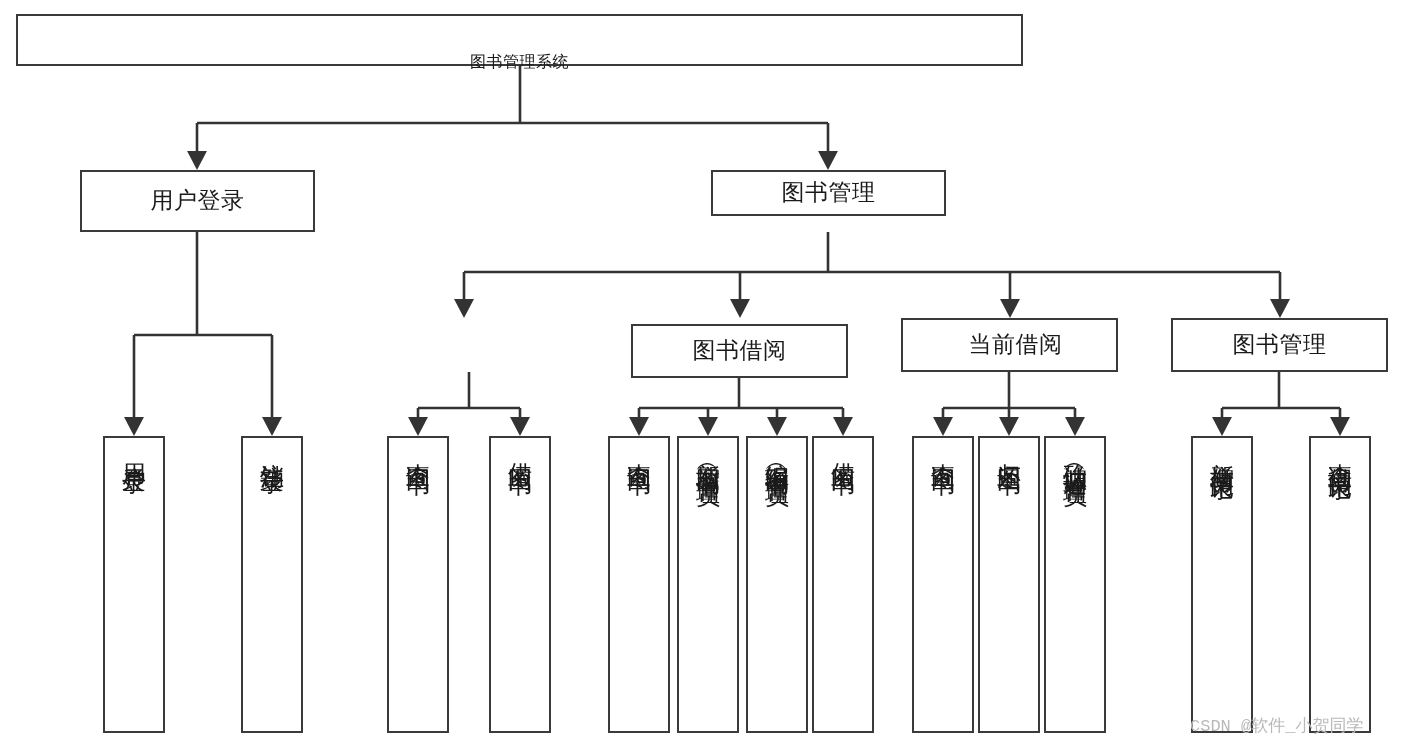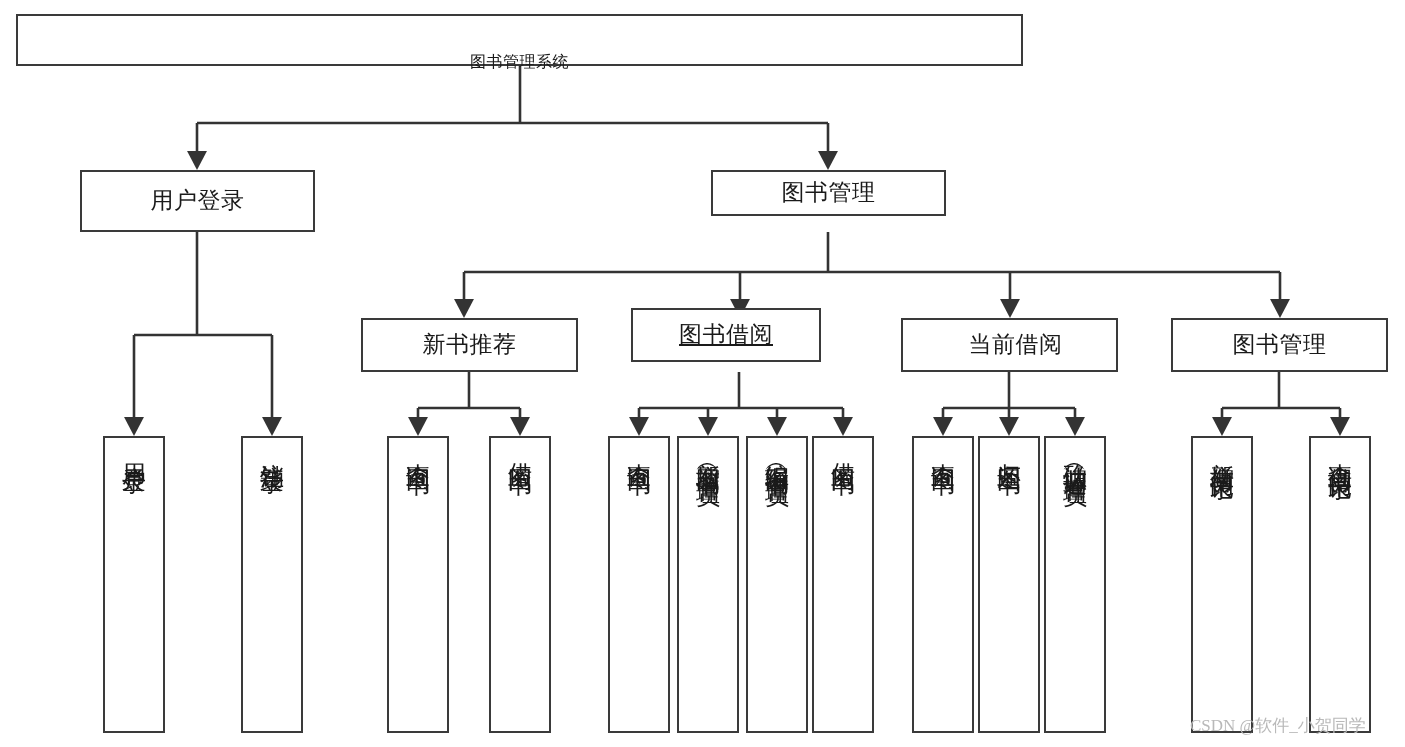--- a/index.html
+++ b/index.html
@@ -66,21 +66,21 @@
     white-space: nowrap;
   }
   .watermark {
     position: absolute;
     left: 1190px;
     top: 714px;
     font-size: 17px;
     color: #b9b9b9;
     white-space: nowrap;
     z-index: 5;
-    font-family: Liberation Serif, serif;
+    font-family: Liberation Mono, monospace;
   }
 </style>
 </head>
 <body>
 
 <div id="canvas">
 
   <svg id="edges" viewBox="0 0 1405 747" xmlns="http://www.w3.org/2000/svg">
     <defs>
       <marker id="arrowhead" markerWidth="9" markerHeight="9" refX="3.6" refY="4.5" orient="auto" markerUnits="strokeWidth">
@@ -138,25 +138,22 @@
   </div>
 
   <div class="node horiz" style="left:80px; top:170px; width:235px; height:62px;">
     <span class="label">用户登录</span>
   </div>
 
   <div class="node horiz" style="left:711px; top:170px; width:235px; height:46px;">
     <span class="label">图书管理</span>
   </div>
 
-  <div class="node horiz" style="left:361px; top:318px; width:217px; height:54px;">
-    <span class="label">新书推荐</span>
-  </div>
-
-  <div class="node horiz" style="left:631px; top:308px; width:190px; height:54px;text-decoration:underline;">
+
+  <div class="node horiz" style="left:631px; top:324px; width:217px; height:54px;">
     <span class="label">图书借阅</span>
   </div>
 
   <div class="node horiz" style="left:901px; top:318px; width:217px; height:54px;padding-left:12px;">
     <span class="label">当前借阅</span>
   </div>
 
   <div class="node horiz" style="left:1171px; top:318px; width:217px; height:54px;">
     <span class="label">图书管理</span>
   </div>

